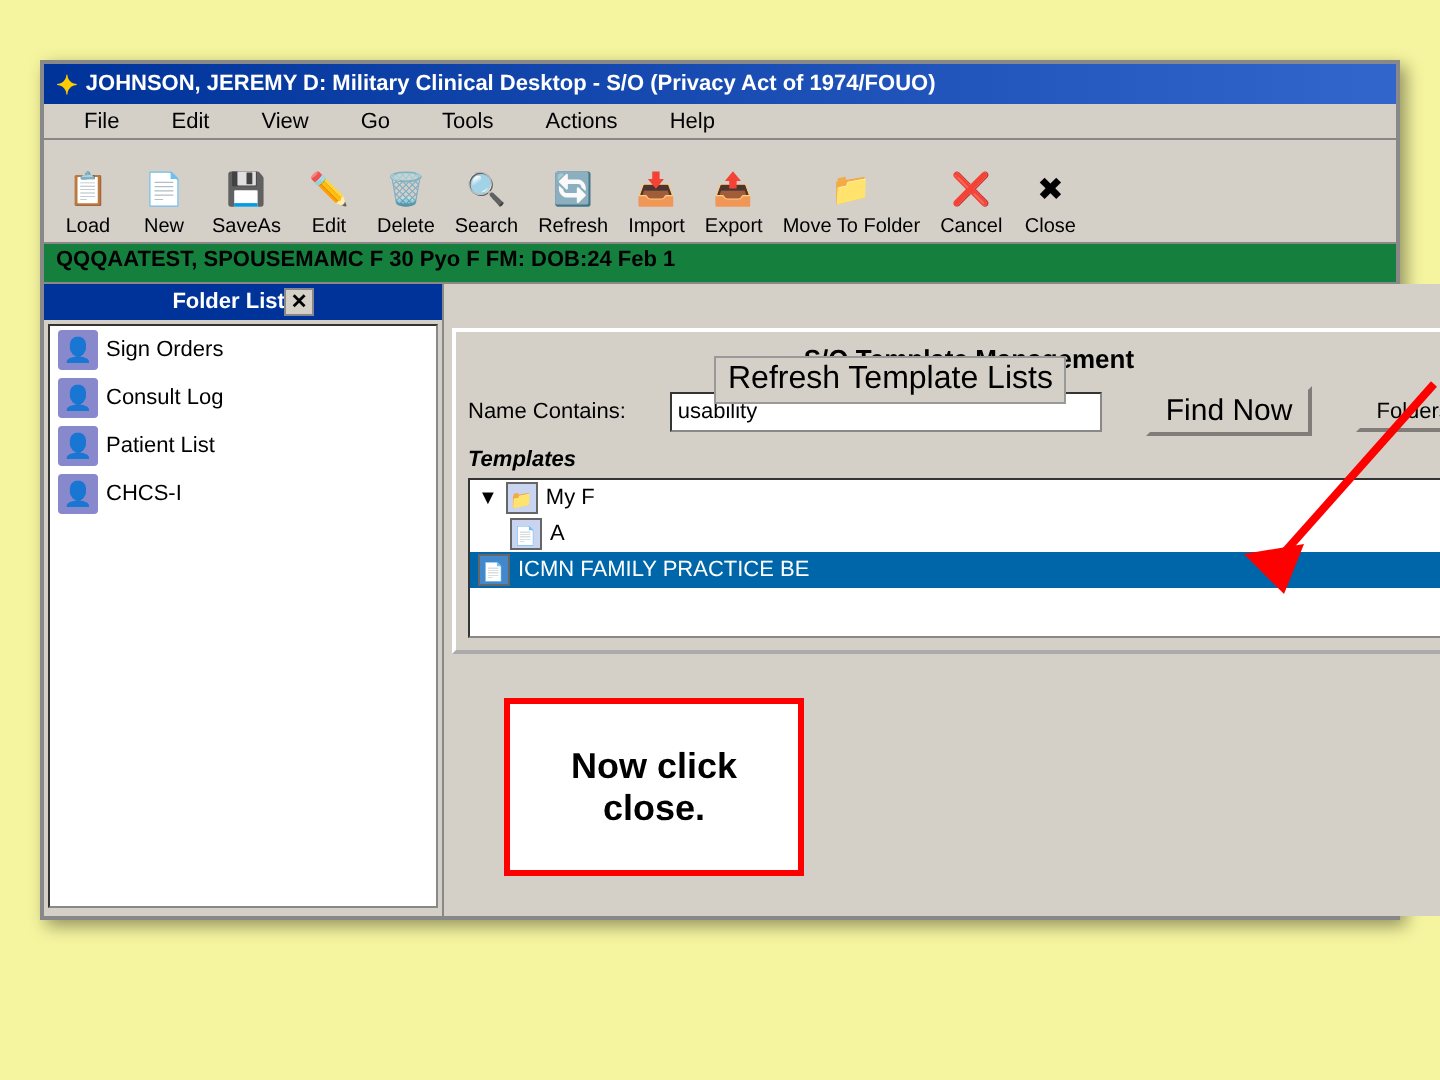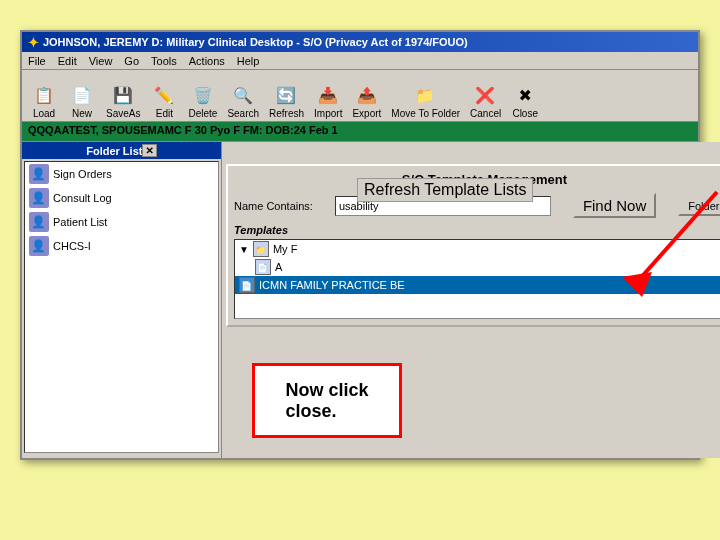--- a/index.html
+++ b/index.html
@@ -50,20 +50,21 @@
       gap: 8px;
       padding: 2px 4px;
       height: 18px;
       border-bottom: 1px solid #888;
       font-size: 11px;
     }
 
     .menu-item {
       cursor: pointer;
       padding: 1px 2px;
+      margin-left: 14px;
     }
 
     
     .toolbar {
       background: #d4d0c8;
       display: flex;
       align-items: flex-end;
       gap: 2px;
       padding: 2px 4px 0px 4px;
       height: 52px;
@@ -263,28 +264,29 @@
       white-space: nowrap;
       z-index: 10;
     }
 
     
     .click-close-box {
       position: absolute;
       bottom: 20px;
       left: 30px;
       width: 150px;
-      height: 75px;
+      height: 89px;
       background: white;
       border: 3px solid red;
       display: flex;
       align-items: center;
       justify-content: center;
       font-size: 16px;
       font-weight: bold;
+      text-align: center;
       z-index: 20;
     }
 
     .scrollbar-v {
       position: absolute;
       right: 0;
       top: 0;
       width: 14px;
       height: 100%;
       background: #d4d0c8;

